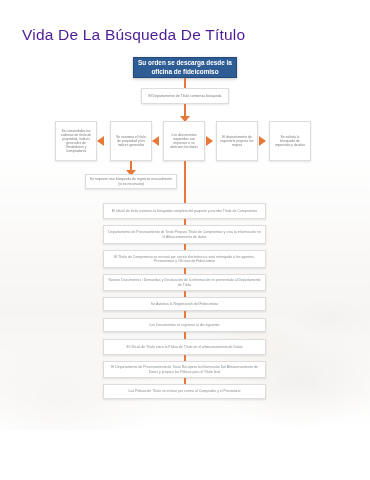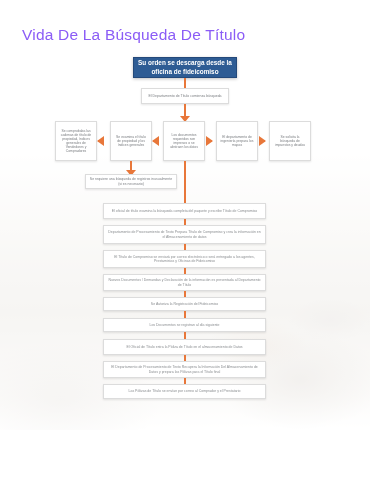--- a/index.html
+++ b/index.html
@@ -34,21 +34,21 @@
   .bg-white-veil{
     position:absolute;left:0;top:150px;width:370px;height:280px;
     background:rgba(255,255,255,.62);
     pointer-events:none;
   }
 
   .page-title{
     position:absolute;
     left:22px;top:26px;
     font-size:15.5px;
-    color:#8b5cf6;
+    color:#4c1d95;
     letter-spacing:.2px;
     white-space:nowrap;
   }
 
   .flow{
     position:absolute;left:0;top:0;width:370px;height:480px;
   }
 
   
   .vline{position:absolute;width:2px;background:#e8773a;}

